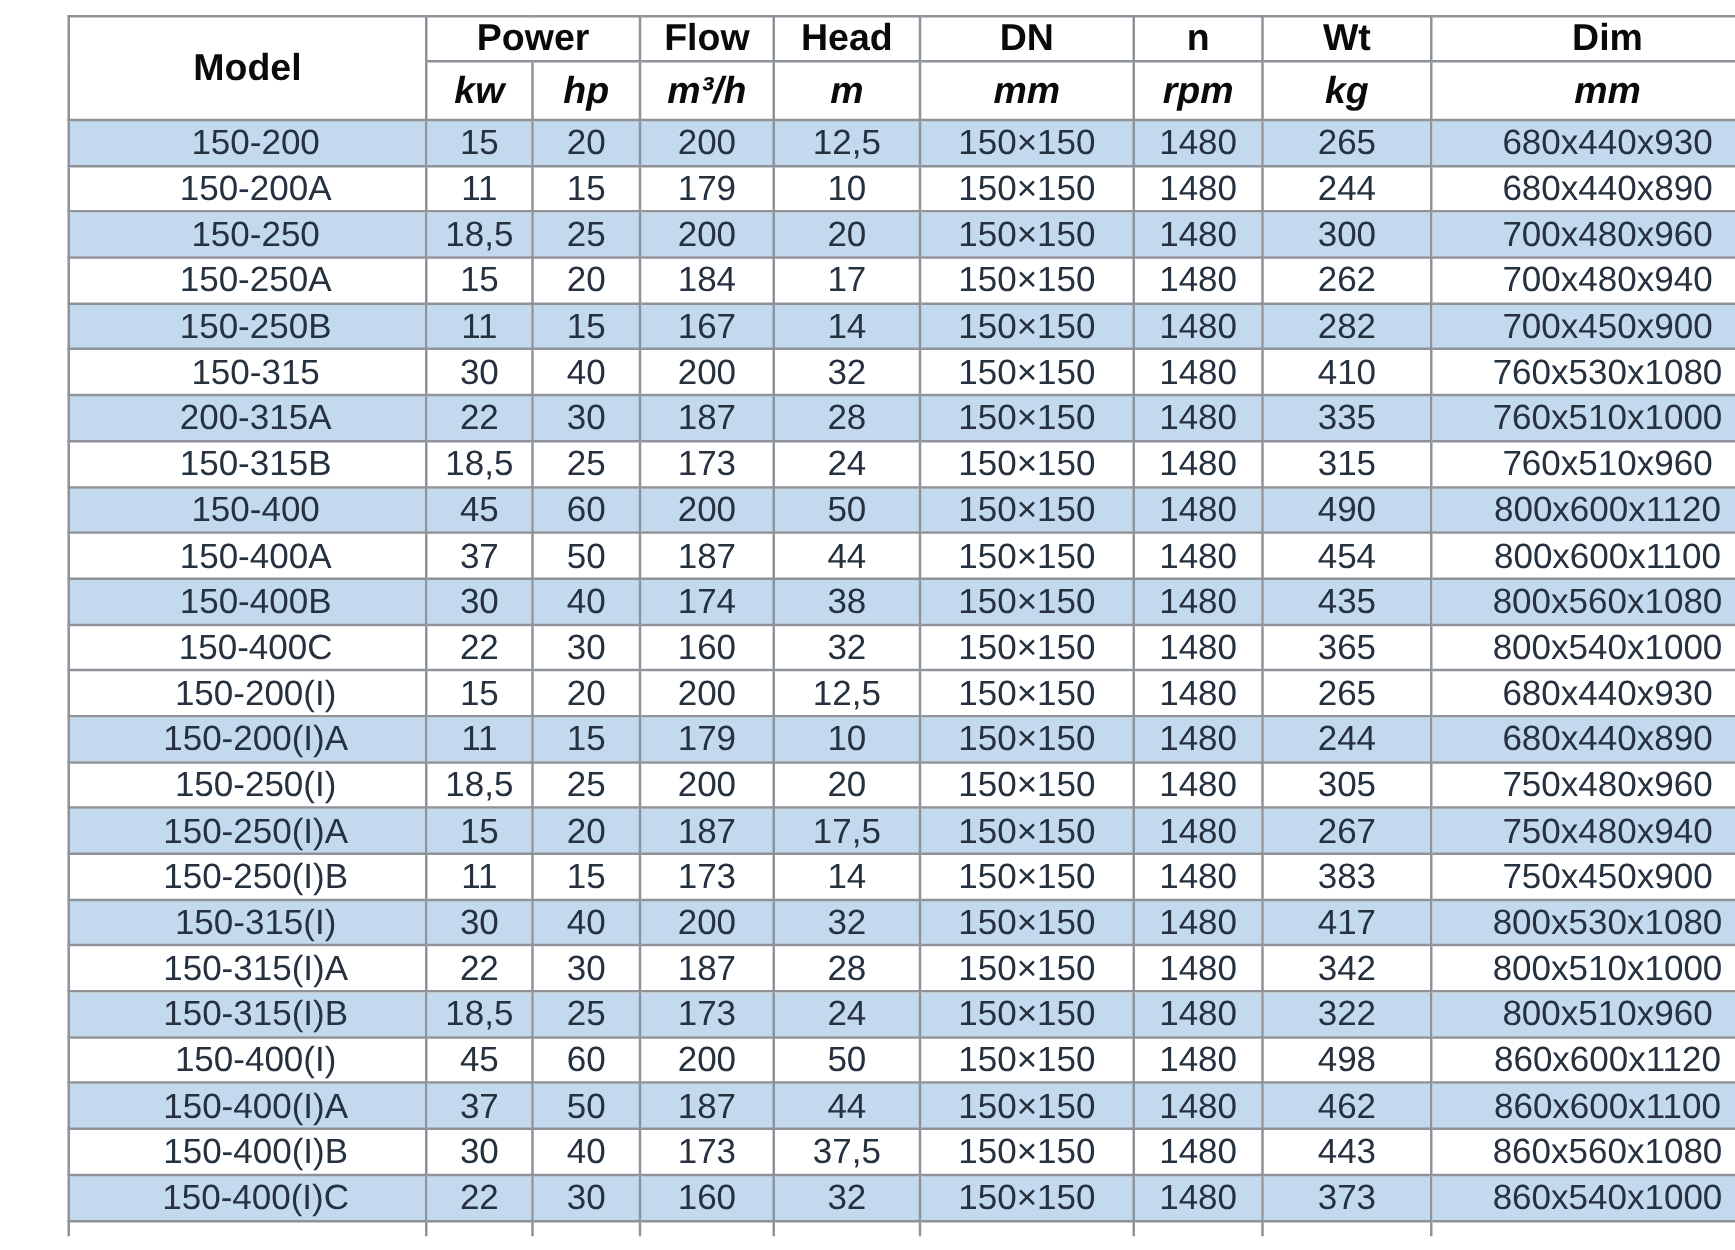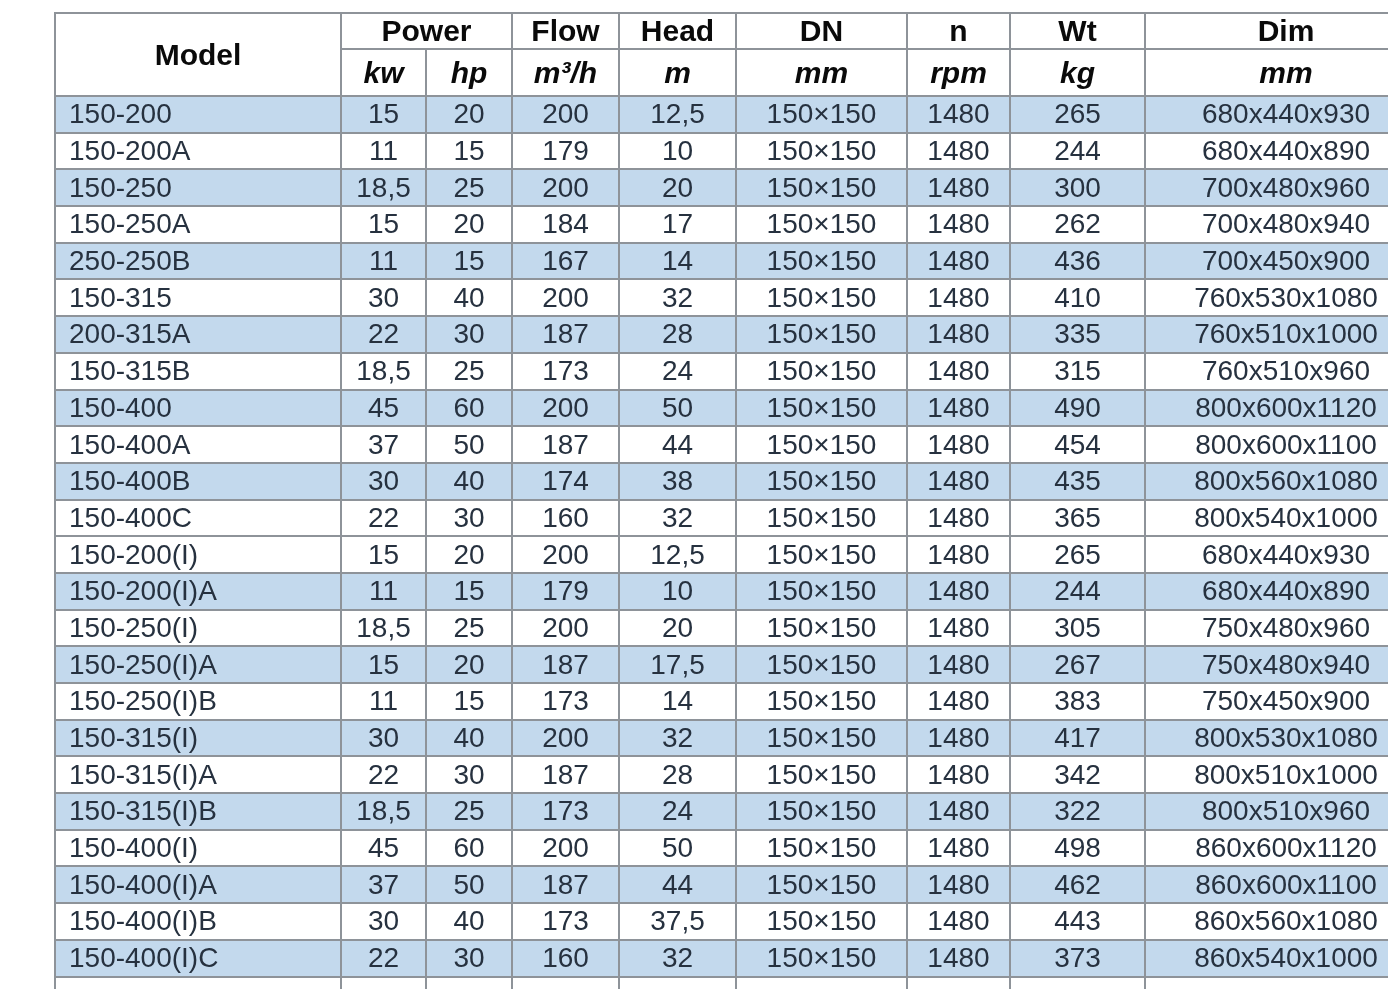--- a/index.html
+++ b/index.html
@@ -45,21 +45,21 @@
   tbody tr{height:36.7px;}
   tbody td{
     font-size:28px;
     color:var(--data-text);
     text-align:center;
     vertical-align:middle;
     background:var(--row-plain-bg);
     line-height:1;
   }
   tbody tr.shaded td{background:var(--row-shaded-bg);}
-  tbody td.col-model{text-align:left;padding-left:13px;}
+  tbody td.col-model{text-align:center;padding-left:13px;}
   tfoot tr{height:12px;}
   tfoot td.stub{
     border:none;
     border-left:2px solid var(--border);
     background:transparent;
   }
   tfoot td.stub:last-child{border-right:2px solid var(--border);}
 </style>
 </head>
 <body>
@@ -139,28 +139,28 @@
     <td>15</td>
     <td>20</td>
     <td>184</td>
     <td>17</td>
     <td>150×150</td>
     <td>1480</td>
     <td>262</td>
     <td>700x480x940</td>
   </tr>
           <tr class="shaded">
-    <td class="col-model">250-250B</td>
+    <td class="col-model">150-250B</td>
     <td>11</td>
     <td>15</td>
     <td>167</td>
     <td>14</td>
     <td>150×150</td>
     <td>1480</td>
-    <td>436</td>
+    <td>282</td>
     <td>700x450x900</td>
   </tr>
           <tr>
     <td class="col-model">150-315</td>
     <td>30</td>
     <td>40</td>
     <td>200</td>
     <td>32</td>
     <td>150×150</td>
     <td>1480</td>

